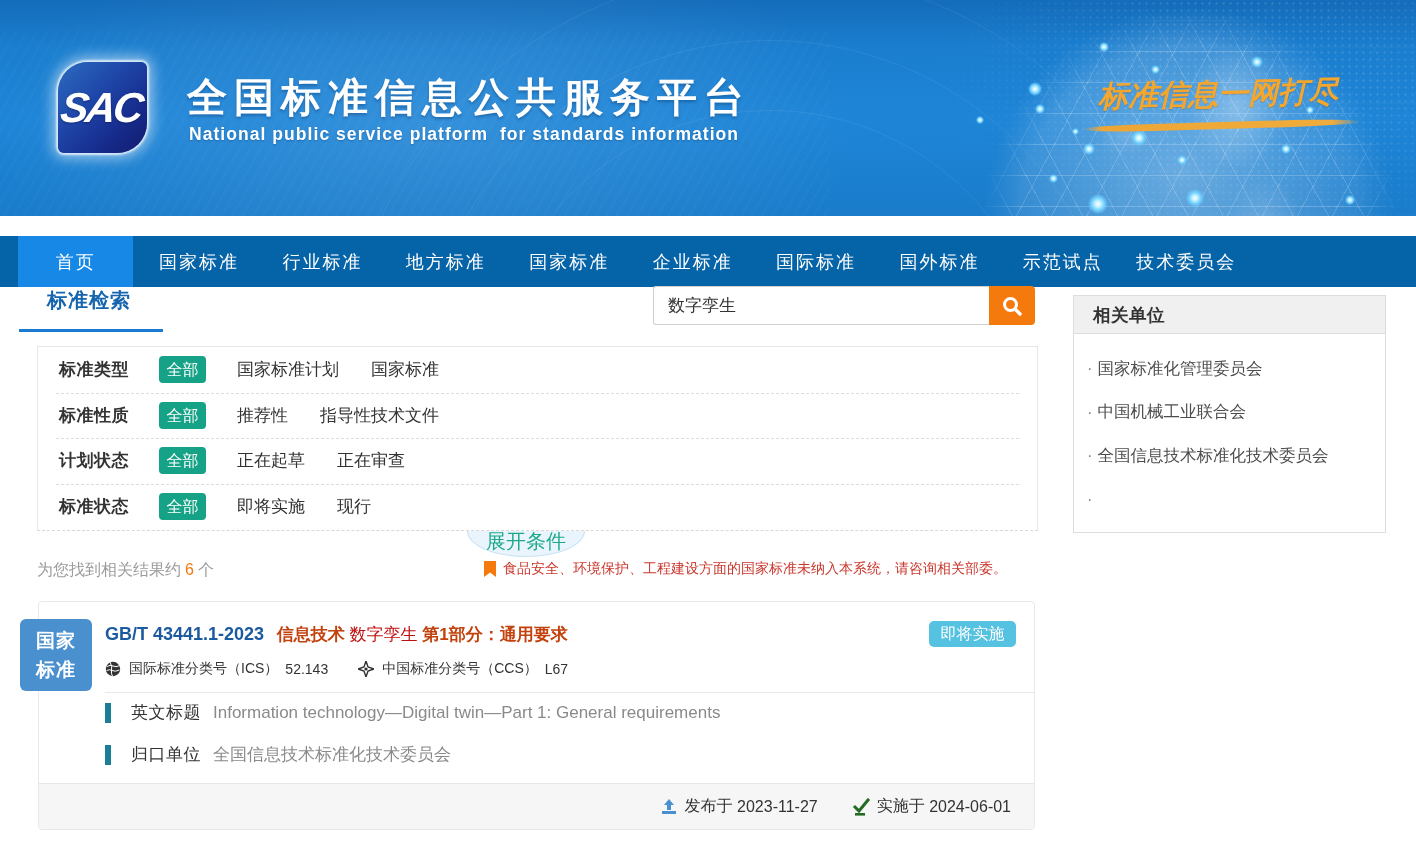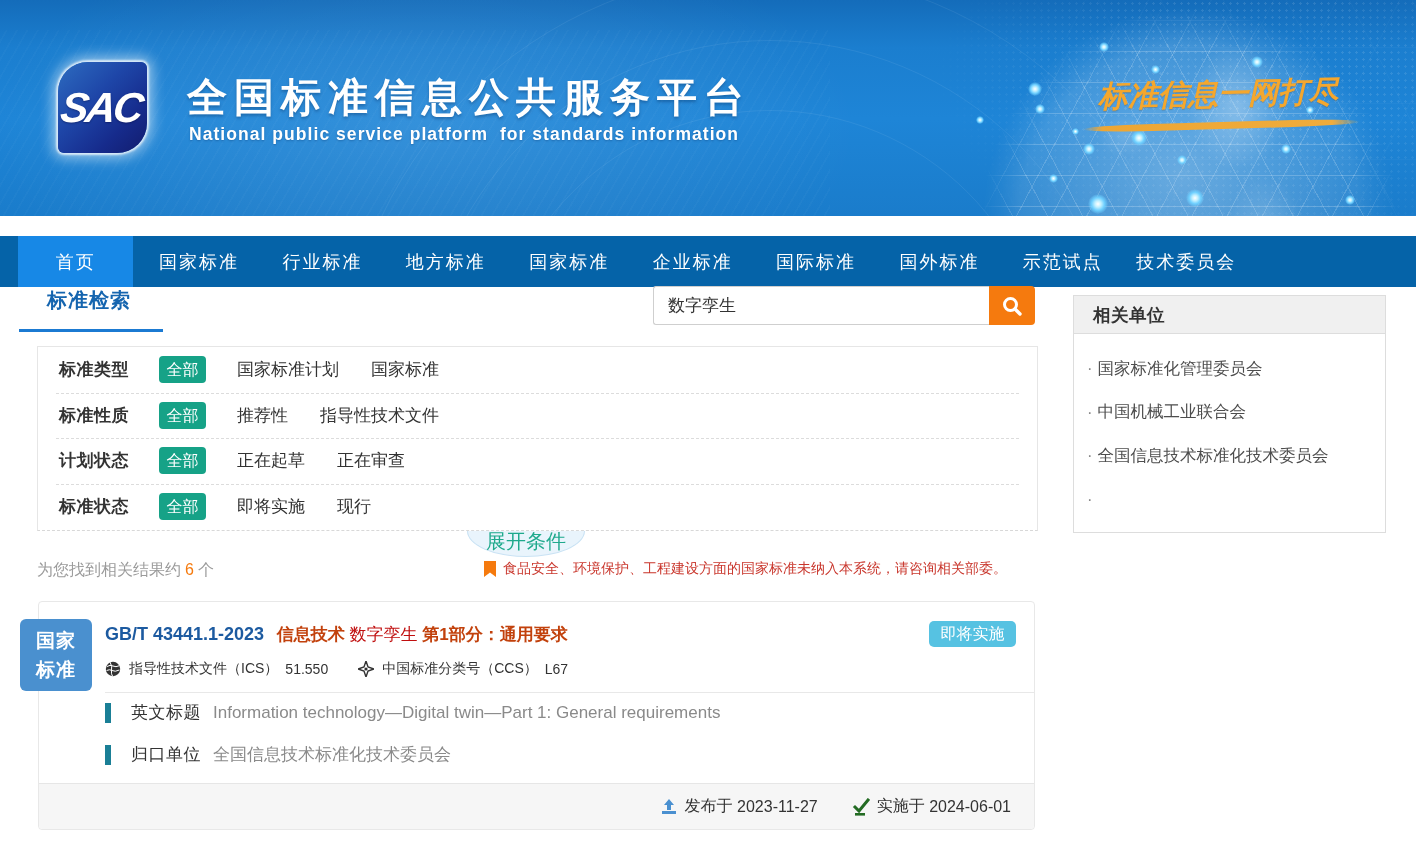--- a/index.html
+++ b/index.html
@@ -280,22 +280,22 @@
       <span class="ct-red">数字孪生</span>
       <span class="ct-blue">第1部分：通用要求</span>
     </div>
     <div class="card-class">
       <span class="icon">
         <svg width="16" height="16" viewBox="0 0 16 16">
           <circle cx="8" cy="8" r="7.2" fill="#333"></circle>
           <path d="M2 5.5 Q5 3.5 8 5 Q11 6.5 14 4.8 M1.6 9.5 Q4.5 8 7 9.5 Q10 11.2 14.4 9 M5 1 Q7.5 5 6.5 10 Q6 13 7.5 15" stroke="#fff" stroke-width="1" fill="none"></path>
         </svg>
       </span>
-      <span>指导性技术文件（ICS）</span>
-      <span class="cc-val">51.550</span>
+      <span>国际标准分类号（ICS）</span>
+      <span class="cc-val">52.143</span>
       <span class="cc-ccs">
         <span class="icon">
           <svg width="16" height="16" viewBox="0 0 16 16">
             <path d="M8 0 L10 6 L16 8 L10 10 L8 16 L6 10 L0 8 L6 6 Z" fill="none" stroke="#333" stroke-width="1.4"></path>
             <circle cx="8" cy="8" r="1.6" fill="#333"></circle>
           </svg>
         </span>
         <span>中国标准分类号（CCS）</span>
         <span class="cc-val">L67</span>
       </span>

